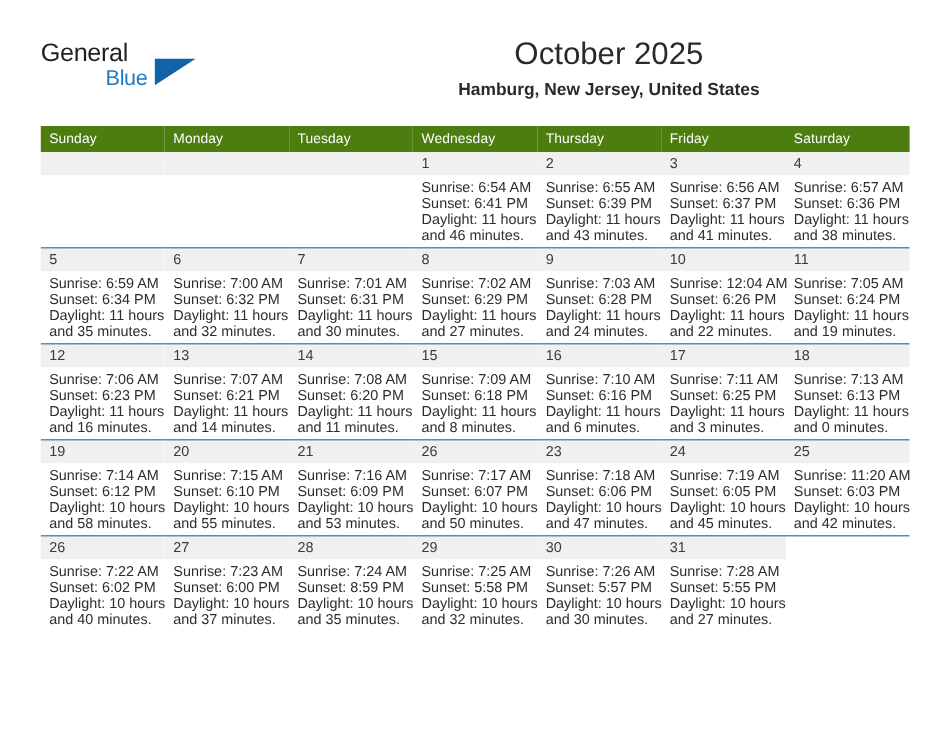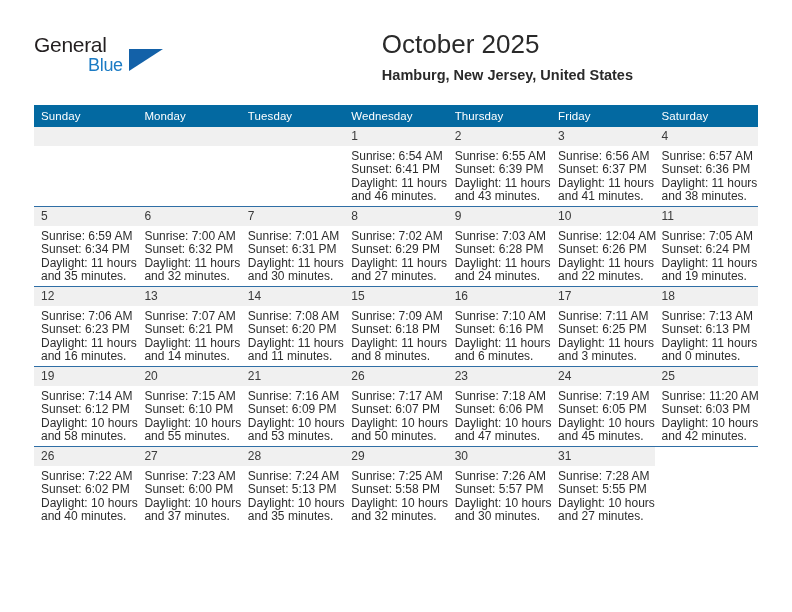--- a/index.html
+++ b/index.html
@@ -64,21 +64,21 @@
     width: 0;
     height: 0;
     border-left: 34px solid #1361a8;
     border-bottom: 22px solid transparent;
   }
 
   .title-block {
     position: absolute;
     right: 34px;
     top: 28px;
-    text-align: left;
+    text-align: center;
   }
   .cal-title {
     font-size: 26px;
     font-weight: normal;
     color: #2a2a2a;
     line-height: 32px;
     white-space: nowrap;
   }
   .cal-subtitle {
     margin-top: 6px;
@@ -93,21 +93,21 @@
   .calendar {
     position: absolute;
     left: 34px;
     top: 105px;
     width: 724px;
     border-collapse: collapse;
     table-layout: fixed;
   }
 
   .calendar th {
-    background: #0369a1;
+    background: #4d7c0f;
     color: #ffffff;
     font-size: 11.5px;
     font-weight: normal;
     text-align: left;
     padding: 5px 0 5px 7px;
     border: none;
     height: 11px;
     vertical-align: middle;
     letter-spacing: 0.1px;
   }
@@ -468,21 +468,21 @@
               <div>Sunrise: 7:23 AM</div>
               <div>Sunset: 6:00 PM</div>
               <div>Daylight: 10 hours</div>
               <div>and 37 minutes.</div>
             </div>
           </td>
           <td class="day-cell">
             <span class="daynum">28</span>
             <div class="cell-body">
               <div>Sunrise: 7:24 AM</div>
-              <div>Sunset: 5:13 PM</div>
+              <div>Sunset: 8:59 PM</div>
               <div>Daylight: 10 hours</div>
               <div>and 35 minutes.</div>
             </div>
           </td>
           <td class="day-cell">
             <span class="daynum">29</span>
             <div class="cell-body">
               <div>Sunrise: 7:25 AM</div>
               <div>Sunset: 5:58 PM</div>
               <div>Daylight: 10 hours</div>

